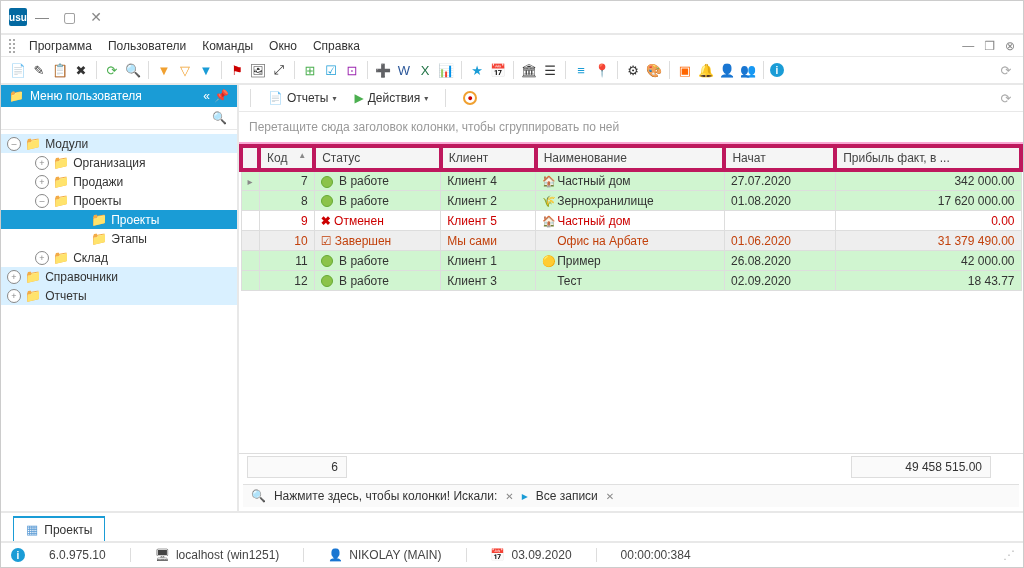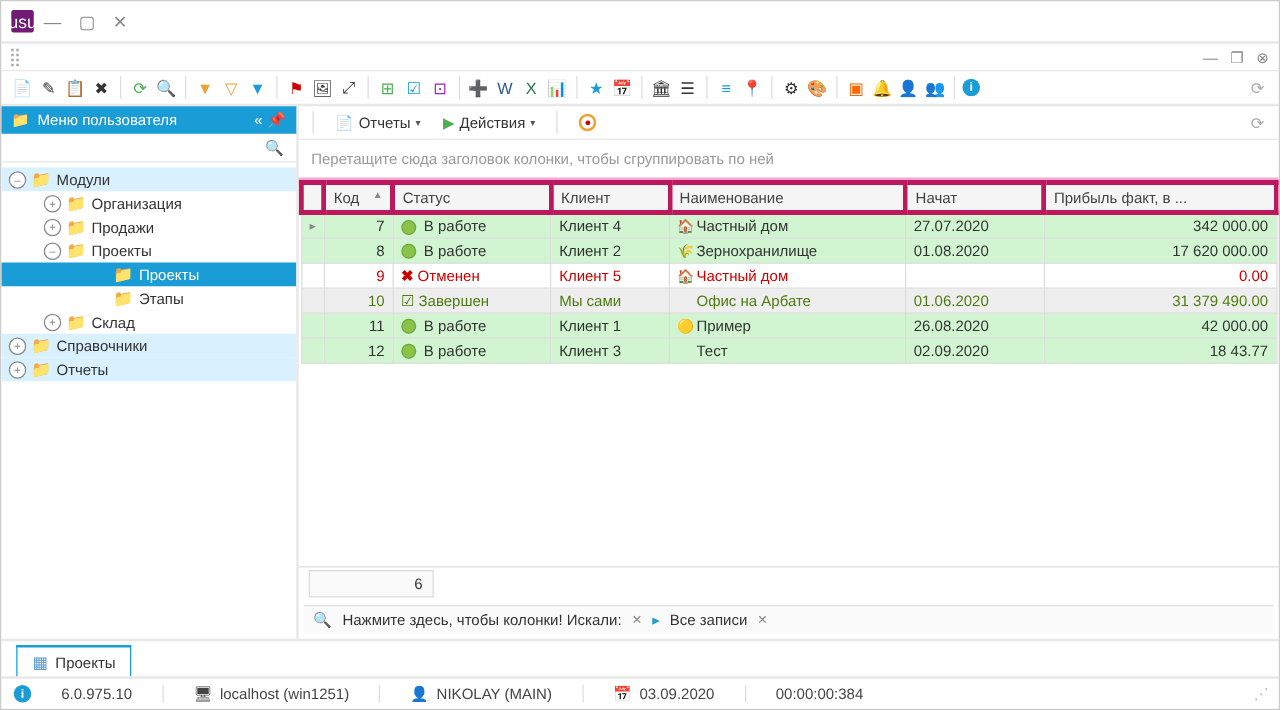--- a/index.html
+++ b/index.html
@@ -1,19 +1,19 @@
 <!DOCTYPE html>
 <html><head>
 <meta charset="utf-8">
 <style>
 * { box-sizing: border-box; margin: 0; padding: 0; }
 body { font-family: "Segoe UI", Tahoma, sans-serif; font-size: 12px; color: #333; background: #fff; width: 1024px; height: 568px; overflow: hidden; border: 1px solid #ccc; }
 
 .titlebar { display: flex; align-items: center; height: 32px; padding: 0 8px; }
-.app-icon { width: 18px; height: 18px; background: #701a75; border-radius: 2px; margin-right: 8px; display: flex; align-items: center; justify-content: center; font-size: 14px; color: #fff; font-weight: normal; }
+.app-icon { width: 18px; height: 18px; background: #0369a1; border-radius: 2px; margin-right: 8px; display: flex; align-items: center; justify-content: center; font-size: 10px; color: #fff; font-weight: bold; }
 .title-text { color: #1a9cd6; font-size: 17px; flex: 1; }
 .window-controls { display: flex; gap: 14px; color: #888; }
 .window-controls span { cursor: pointer; font-size: 14px; }
 
 .menubar { display: flex; align-items: center; height: 24px; padding: 0 8px; border-top: 2px solid #e8e8e8; border-bottom: 1px solid #e8e8e8; }
 .menubar-grip { width: 6px; height: 14px; border-left: 2px dotted #aaa; border-right: 2px dotted #aaa; margin-right: 6px; }
 .menubar-item { padding: 2px 8px; cursor: pointer; }
 .menubar-right { margin-left: auto; display: flex; gap: 10px; color: #888; }
 
 .toolbar { display: flex; align-items: center; height: 28px; padding: 2px 8px; gap: 3px; border-bottom: 2px solid #e8e8e8; }
@@ -45,21 +45,21 @@
 .content-toolbar .btn { display: flex; align-items: center; gap: 4px; cursor: pointer; padding: 2px 4px; }
 .dropdown-arrow { font-size: 8px; color: #555; }
 .group-hint { padding: 8px 10px; color: #999; border-bottom: 2px solid #f9a8d4; }
 
 .grid { flex: 1; overflow: auto; }
 table { border-collapse: collapse; width: 100%; }
 th { background: #f5f5f5; border: 4px solid #be185d; padding: 3px 6px; text-align: left; font-weight: normal; color: #444; position: relative; }
 th .sort { position: absolute; right: 6px; font-size: 8px; color: #888; }
 td { border: 1px solid #ddd; padding: 2px 6px; height: 20px; }
 tr.green td { background: #d0f5d0; }
-tr.gray td { background: #eee; color: #4d7c0f; }
+tr.gray td { background: #eee; color: #c2410c; }
 tr.white td { background: #fff; }
 td.red { color: #c00; }
 td.num { text-align: right; }
 .row-marker { width: 14px; background: #f5f5f5; text-align:center; color:#888; font-size:10px;}
 .status-ico { display: inline-block; width:12px; height:12px; border-radius:50%; vertical-align:middle; margin-right:3px; }
 .status-ico.work { background: #8bc34a; border:1px solid #6a3;}
 .name-ico { display:inline-block; width:12px; margin-right:3px; font-size:11px;}
 
 .summary-row { display: flex; border-top: 1px solid #ddd; padding:2px 0;}
 .summary-cell { border:1px solid #ddd; padding:3px 8px; background:#fafafa; text-align:right;}
@@ -86,20 +86,27 @@
   <div class="app-icon">usu</div>
   <div class="window-controls">
     <span>—</span>
     <span>▢</span>
     <span>✕</span>
   </div>
 </div>
 
 <div class="menubar">
   <div class="menubar-grip"></div>
+  <div id="menubar-items" style="display:flex;">
+      <span class="menubar-item">Программа</span>
+      <span class="menubar-item">Пользователи</span>
+      <span class="menubar-item">Команды</span>
+      <span class="menubar-item">Окно</span>
+      <span class="menubar-item">Справка</span>
+    </div>
   <div class="menubar-right">
     <span>—</span>
     <span>❐</span>
     <span>⊗</span>
   </div>
 </div>
 
 <div class="toolbar">
   <span class="tb-icon">📄</span>
   <span class="tb-icon">✎</span>
@@ -295,20 +302,21 @@
               <td class="">Клиент 3</td>
               <td class=""><span class="name-ico"></span>Тест</td>
               <td>02.09.2020</td>
               <td class="num ">18 43.77</td>
             </tr>
           </tbody>
       </table>
     </div>
     <div class="summary-row">
       <div class="summary-cell count">6</div>
+      <div class="summary-cell total">49 458 515.00</div>
     </div>
     <div class="search-bar">
       <span class="mag">🔍</span>
       <span>Нажмите здесь, чтобы колонки! Искали:</span>
       <span class="close">✕</span>
       <span style="color:#1a9cd6;">▸</span>
       <span>Все записи</span>
       <span class="close">✕</span>
     </div>
   </div>

